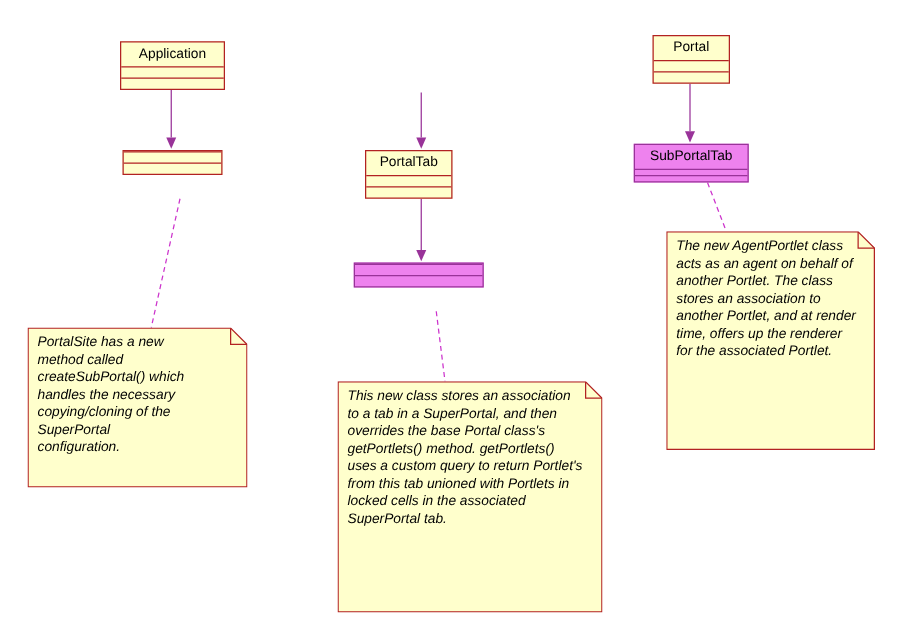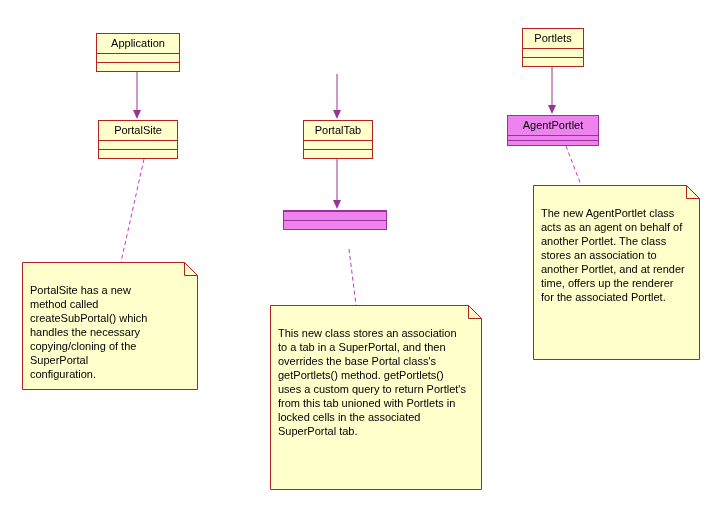--- a/index.html
+++ b/index.html
@@ -58,22 +58,23 @@
     position: absolute;
     z-index: 1;
     font-size: 11px;
     line-height: 14px;
   }
   .note svg { position: absolute; left: 0; top: 0; }
   .note-body { fill: var(--note-fill, #ffffcc); stroke: var(--note-border, #b22222); stroke-width: 1; }
   .note-fold { fill: none; stroke: var(--note-border, #b22222); stroke-width: 1; }
   .note-text {
     position: absolute;
-    left: 0; top: 16px; right: 0;
+    left: 0; top: 0; right: 0;
     padding: 5px 14px 5px 8px;
+    font-style: italic;
   }
 </style>
 </head>
 <body>
 
 <div id="canvas">
 
   <svg id="connectors" width="728" height="506" viewBox="0 0 728 506">
 
     <g>
@@ -109,45 +110,44 @@
     </g>
   </svg>
 
   <div class="uml-class" style="left:96px; top:33px; width:82px">
     <div class="name">Application</div>
     <div class="compartment"></div>
     <div class="compartment"></div>
   </div>
 
   <div class="uml-class" style="left:98px; top:120px; width:78px">
-    <div class="name">PortalSite</div>
     <div class="compartment"></div>
     <div class="compartment"></div>
   </div>
 
 
-  <div class="uml-class" style="left:303px; top:120px; width:68px">
+  <div class="uml-class" style="left:292px; top:120px; width:68px">
     <div class="name">PortalTab</div>
     <div class="compartment"></div>
     <div class="compartment"></div>
   </div>
 
   <div class="uml-class highlight" style="left:283px; top:210px; width:102px">
     <div class="compartment"></div>
     <div class="compartment"></div>
   </div>
 
   <div class="uml-class" style="left:522px; top:28px; width:60px">
-    <div class="name">Portlets</div>
+    <div class="name">Portal</div>
     <div class="compartment"></div>
     <div class="compartment"></div>
   </div>
 
   <div class="uml-class highlight short" style="left:507px; top:115px; width:90px">
-    <div class="name">AgentPortlet</div>
+    <div class="name">SubPortalTab</div>
     <div class="compartment"></div>
     <div class="compartment"></div>
   </div>
 
   <div class="note" style="left:22px; top:262px; width:144px; height:128px">
     <svg width="176" height="128" viewBox="0 0 176 128">
       <polygon class="note-body" points="0.5,0.5 162.5,0.5 175.5,13.5 175.5,127.5 0.5,127.5"></polygon>
       <polyline class="note-fold" points="162.5,0.5 162.5,13.5 175.5,13.5"></polyline>
     </svg>
     <div class="note-text">PortalSite has a new method called createSubPortal() which handles the necessary copying/cloning of the SuperPortal configuration.</div>

